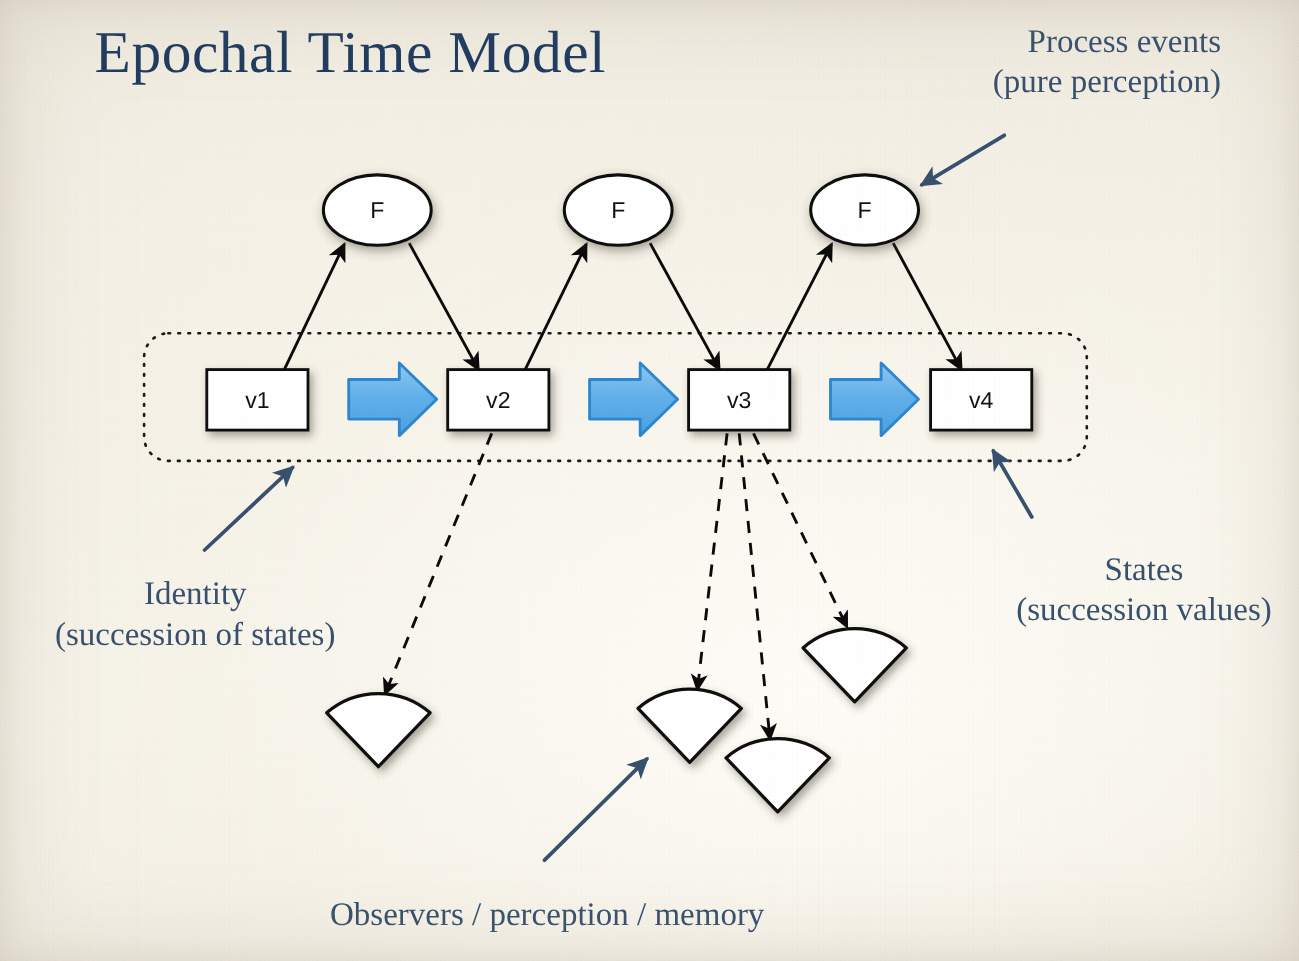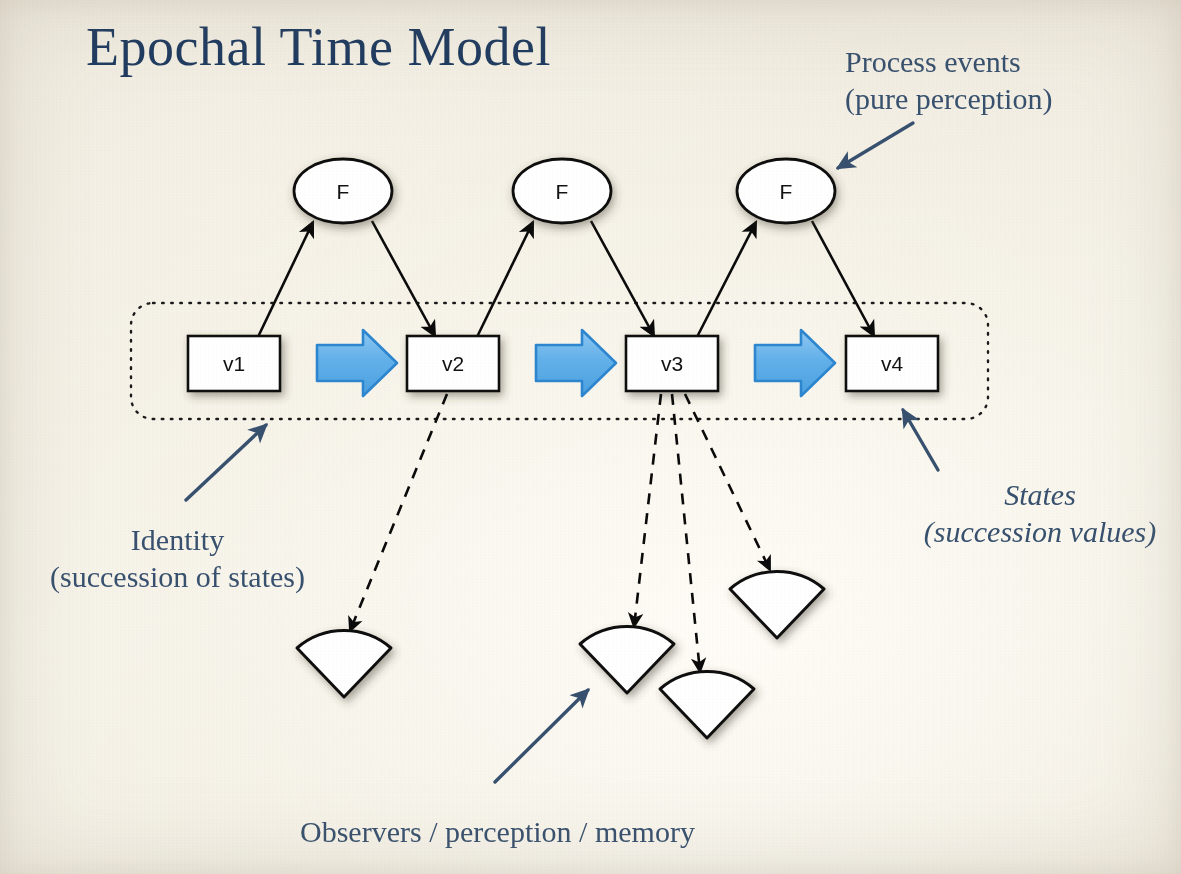--- a/index.html
+++ b/index.html
@@ -54,23 +54,23 @@
     position: absolute;
     color: #37506e;
     font-size: 30px;
     line-height: 1.22;
     font-family: "Liberation Serif", serif;
     white-space: nowrap;
   }
   .annot.center { text-align: center; }
   .annot.left { text-align: left; }
 
-  #annot-process   { left: 845px;  top: 44px;  width: 265px; text-align: left; }
+  #annot-process   { left: 845px;  top: 20px;  width: 265px; text-align: right; }
   #annot-identity  { left: 5px;    top: 522px; width: 345px; text-align: center; }
-  #annot-states    { left: 905px;  top: 477px; width: 270px; text-align: center; font-style: italic; }
+  #annot-states    { left: 905px;  top: 500px; width: 270px; text-align: center; }
   #annot-observers { left: 300px;  top: 814px; width: 500px; text-align: left; }
 
   svg#art {
     position: absolute;
     left: 0;
     top: 0;
     width: 1181px;
     height: 874px;
     overflow: visible;
   }

